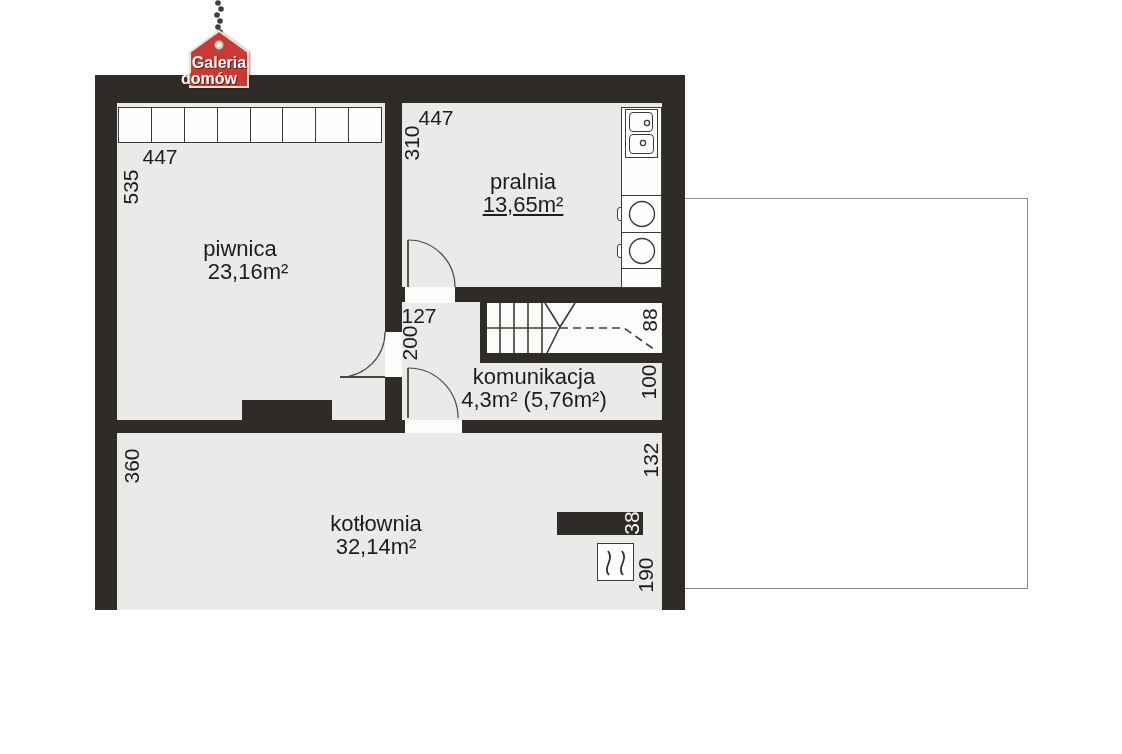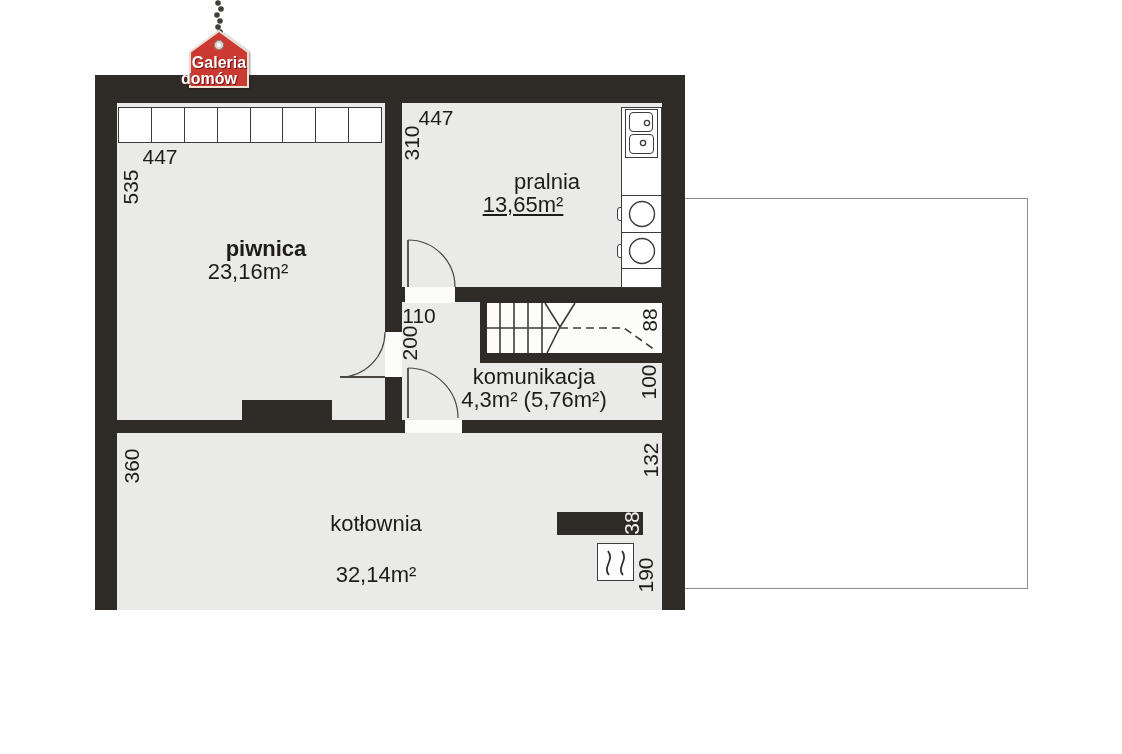--- a/index.html
+++ b/index.html
@@ -124,34 +124,34 @@
     <g style="filter:drop-shadow(1px 1px 1px rgba(40,20,15,.5));">
       <polygon points="219,31 248,52 248,87 190,87 190,52" fill="#ca3a33" stroke="#ece2d4" stroke-width="2"></polygon>
       <circle cx="219" cy="45" r="4.6" fill="#d8d2c6" stroke="#8a847c" stroke-width="1"></circle>
       <circle cx="219" cy="45" r="2.1" fill="#ffffff"></circle>
     </g>
   </svg>
 
   <div class="logo-text" style="left:219px;top:63px;">Galeria</div>
   <div class="logo-text" style="left:209px;top:79px;">domów</div>
 
-  <div class="lbl room-name" style="left:266px;top:249px;font-weight:bold;">piwnica</div>
+  <div class="lbl room-name" style="left:240px;top:249px;">piwnica</div>
   <div class="lbl room-name" style="left:248px;top:272px;">23,16m²</div>
-  <div class="lbl room-name" style="left:523px;top:182px;margin-left:24px;">pralnia</div>
+  <div class="lbl room-name" style="left:523px;top:182px;">pralnia</div>
   <div class="lbl room-name" style="left:523px;top:205px;text-decoration:underline;">13,65m²</div>
   <div class="lbl room-name" style="left:534px;top:377px;">komunikacja</div>
   <div class="lbl room-name" style="left:534px;top:400px;">4,3m² (5,76m²)</div>
   <div class="lbl room-name" style="left:376px;top:524px;">kotłownia</div>
-  <div class="lbl room-name" style="left:376px;top:547px;margin-top:28px;">32,14m²</div>
+  <div class="lbl room-name" style="left:376px;top:547px;">32,14m²</div>
 
   <div class="lbl" style="left:160px;top:156px;">447</div>
   <div class="lbl-v" style="left:130px;top:187px;">535</div>
   <div class="lbl" style="left:436px;top:117px;">447</div>
   <div class="lbl-v" style="left:411px;top:143px;">310</div>
-  <div class="lbl" style="left:419px;top:315px;">110</div>
+  <div class="lbl" style="left:419px;top:315px;">127</div>
   <div class="lbl-v" style="left:409px;top:343px;">200</div>
   <div class="lbl-v" style="left:649px;top:320px;">88</div>
   <div class="lbl-v" style="left:648px;top:382px;">100</div>
   <div class="lbl-v" style="left:650px;top:460px;">132</div>
   <div class="lbl-v lbl-white" style="left:631px;top:523px;">38</div>
   <div class="lbl-v" style="left:645px;top:575px;">190</div>
   <div class="lbl-v" style="left:131px;top:466px;">360</div>
   <div class="lbl" style="left:141px;top:636px;">920</div>
 
 </div>

